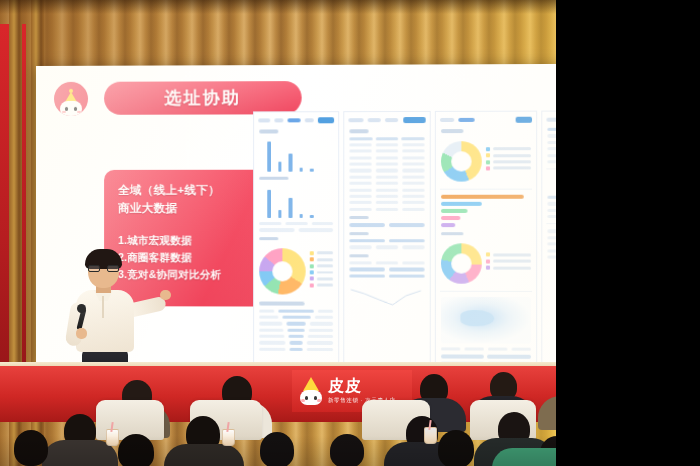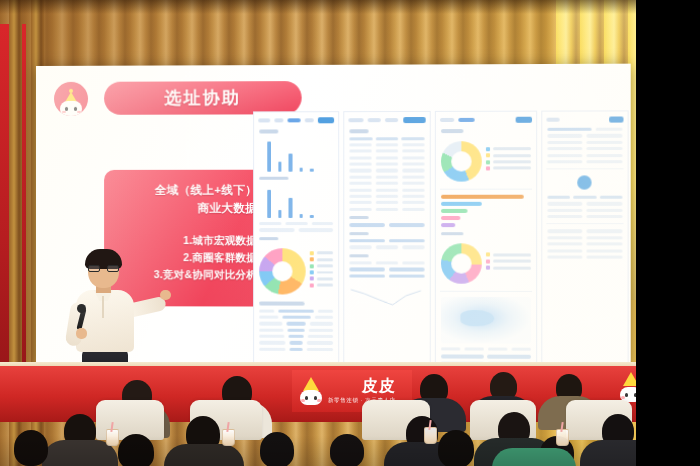--- a/index.html
+++ b/index.html
@@ -1,21 +1,20 @@
 <!DOCTYPE html>
 <html><head>
 <meta charset="utf-8">
 <style>
   html,body{margin:0;padding:0;background:#000;}
   body{font-family:"Liberation Sans","DejaVu Sans",sans-serif;}
 
   #scene{
-    position:relative;width:636px;height:466px;overflow:hidden;
+    position:relative;width:556px;height:466px;overflow:hidden;
     background:#fca5a5;
-    text-align:right;
   }
 
   
   .backdrop{position:absolute;inset:0;
     background:
       repeating-linear-gradient(90deg,
         #a4702f 0px,#c08f47 5px,#d9ae6b 10px,#b07d3a 16px,#8d5d26 21px,#a4702f 26px);
   }
   .backdrop-warm{position:absolute;inset:0;
     background:linear-gradient(100deg,

